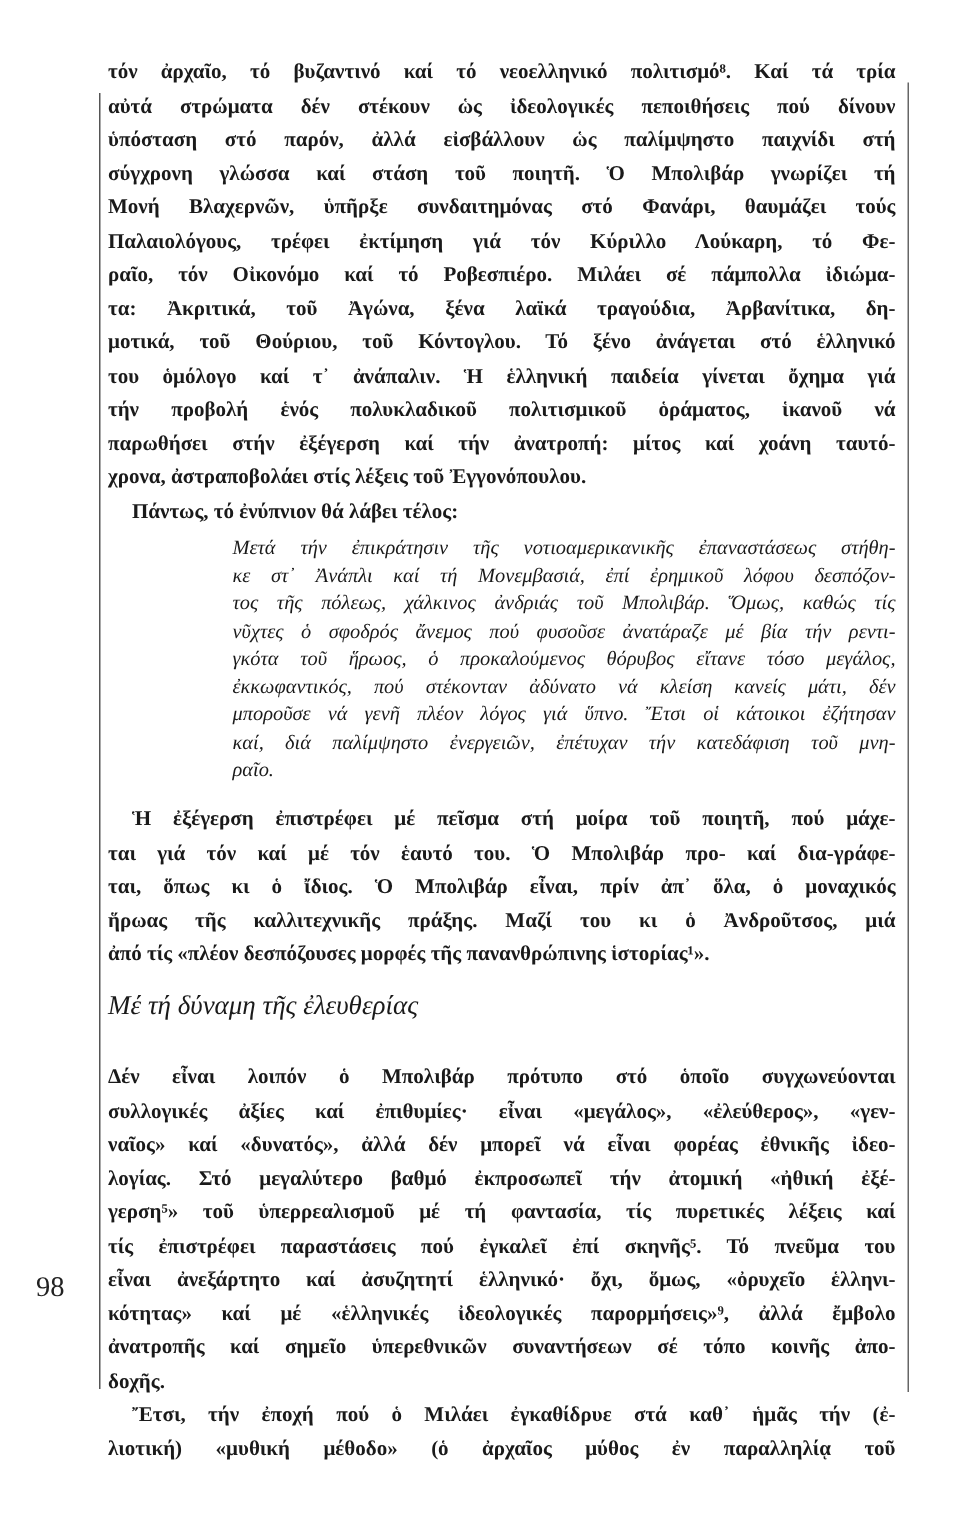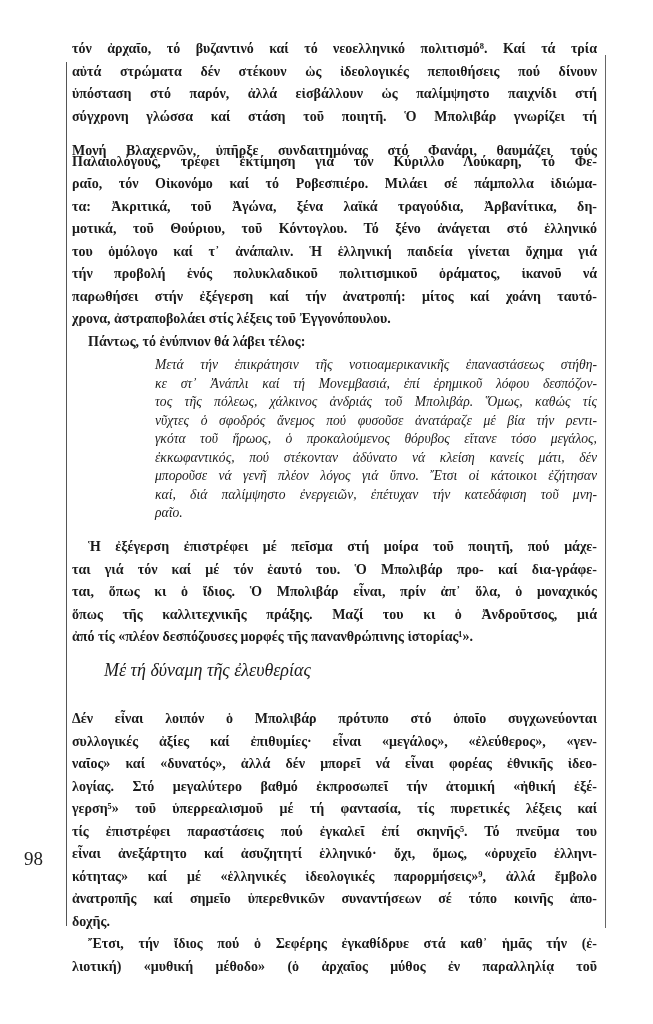--- a/index.html
+++ b/index.html
@@ -11,35 +11,35 @@
   .rule-right { position:absolute; left:605px; top:55px; width:1px; height:873px; background:#666; }
   .page-num { position:absolute; left:24px; top:848px; font-size:19px; color:#222; }
   .line { position:absolute; white-space:nowrap; font-size:14px; line-height:22px;font-weight:bold; }
   .just { left:72px; width:525px; text-align:justify; text-align-last:justify; }
   .last { left:72px; text-align:right; }
   .ind { left:88px; text-align:center; }
   .ind.just { left:88px; width:509px; }
   .q { position:absolute; white-space:nowrap; font-style:italic; font-size:13.6px; line-height:18px; }
   .qj { left:155px; width:442px; text-align:justify; text-align-last:justify; }
   .ql { left:155px; text-align:left; }
-  .heading { position:absolute; left:72px; top:651px; font-style:italic; font-size:18px; white-space:nowrap;margin-left:32px; }
+  .heading { position:absolute; left:72px; top:651px; font-style:italic; font-size:18px; white-space:nowrap; }
 </style>
 </head>
 <body>
 
 <div class="rule-left"></div>
 <div class="rule-right"></div>
 <div class="page-num">98</div>
 
 <div>
   <div class="line just" style="top:38px">τόν ἀρχαῖο, τό βυζαντινό καί τό νεοελληνικό πολιτισμό⁸. Καί τά τρία</div>
   <div class="line just" style="top:61px">αὐτά στρώματα δέν στέκουν ὡς ἰδεολογικές πεποιθήσεις πού δίνουν</div>
   <div class="line just" style="top:83px">ὑπόσταση στό παρόν, ἀλλά εἰσβάλλουν ὡς παλίμψηστο παιχνίδι στή</div>
   <div class="line just" style="top:106px">σύγχρονη γλώσσα καί στάση τοῦ ποιητῆ. Ὁ Μπολιβάρ γνωρίζει τή</div>
-  <div class="line just" style="top:140px">Μονή Βλαχερνῶν, ὑπῆρξε συνδαιτημόνας στό Φανάρι, θαυμάζει τούς</div>
+  <div class="line just" style="top:128px">Μονή Βλαχερνῶν, ὑπῆρξε συνδαιτημόνας στό Φανάρι, θαυμάζει τούς</div>
   <div class="line just" style="top:151px">Παλαιολόγους, τρέφει ἐκτίμηση γιά τόν Κύριλλο Λούκαρη, τό Φε-</div>
   <div class="line just" style="top:173px">ραῖο, τόν Οἰκονόμο καί τό Ροβεσπιέρο. Μιλάει σέ πάμπολλα ἰδιώμα-</div>
   <div class="line just" style="top:196px">τα: Ἀκριτικά, τοῦ Ἀγώνα, ξένα λαϊκά τραγούδια, Ἀρβανίτικα, δη-</div>
   <div class="line just" style="top:218px">μοτικά, τοῦ Θούριου, τοῦ Κόντογλου. Τό ξένο ἀνάγεται στό ἑλληνικό</div>
   <div class="line just" style="top:241px">του ὁμόλογο καί τ᾿ ἀνάπαλιν. Ἡ ἑλληνική παιδεία γίνεται ὄχημα γιά</div>
   <div class="line just" style="top:263px">τήν προβολή ἑνός πολυκλαδικοῦ πολιτισμικοῦ ὁράματος, ἱκανοῦ νά</div>
   <div class="line just" style="top:286px">παρωθήσει στήν ἐξέγερση καί τήν ἀνατροπή: μίτος καί χοάνη ταυτό-</div>
   <div class="line last" style="top:308px">χρονα, ἀστραποβολάει στίς λέξεις τοῦ Ἐγγονόπουλου.</div>
 </div>
 
@@ -54,35 +54,35 @@
   <div class="q qj" style="top:449px">ἐκκωφαντικός, πού στέκονταν ἀδύνατο νά κλείση κανείς μάτι, δέν</div>
   <div class="q qj" style="top:467px">μποροῦσε νά γενῆ πλέον λόγος γιά ὕπνο. Ἔτσι οἱ κάτοικοι ἐζήτησαν</div>
   <div class="q qj" style="top:486px">καί, διά παλίμψηστο ἐνεργειῶν, ἐπέτυχαν τήν κατεδάφιση τοῦ μνη-</div>
   <div class="q ql" style="top:504px">ραῖο.</div>
 </div>
 
 <div>
   <div class="line ind just" style="top:536px">Ἡ ἐξέγερση ἐπιστρέφει μέ πεῖσμα στή μοίρα τοῦ ποιητῆ, πού μάχε-</div>
   <div class="line just" style="top:559px">ται γιά τόν καί μέ τόν ἑαυτό του. Ὁ Μπολιβάρ προ- καί δια-γράφε-</div>
   <div class="line just" style="top:581px">ται, ὅπως κι ὁ ἴδιος. Ὁ Μπολιβάρ εἶναι, πρίν ἀπ᾿ ὅλα, ὁ μοναχικός</div>
-  <div class="line just" style="top:604px">ὅπως τῆς καλλιτεχνικῆς πράξης. Μαζί του κι ὁ Ἀνδροῦτσος, μιά</div>
+  <div class="line just" style="top:604px">ἥρωας τῆς καλλιτεχνικῆς πράξης. Μαζί του κι ὁ Ἀνδροῦτσος, μιά</div>
   <div class="line last" style="top:626px">ἀπό τίς «πλέον δεσπόζουσες μορφές τῆς πανανθρώπινης ἱστορίας¹».</div>
 </div>
 
 <div class="heading" style="top:660px">Μέ τή δύναμη τῆς ἐλευθερίας</div>
 
 <div>
   <div class="line just" style="top:708px">Δέν εἶναι λοιπόν ὁ Μπολιβάρ πρότυπο στό ὁποῖο συγχωνεύονται</div>
   <div class="line just" style="top:731px">συλλογικές ἀξίες καί ἐπιθυμίες· εἶναι «μεγάλος», «ἐλεύθερος», «γεν-</div>
   <div class="line just" style="top:753px">ναῖος» καί «δυνατός», ἀλλά δέν μπορεῖ νά εἶναι φορέας ἐθνικῆς ἰδεο-</div>
   <div class="line just" style="top:776px">λογίας. Στό μεγαλύτερο βαθμό ἐκπροσωπεῖ τήν ἀτομική «ἠθική ἐξέ-</div>
   <div class="line just" style="top:798px">γερση⁵» τοῦ ὑπερρεαλισμοῦ μέ τή φαντασία, τίς πυρετικές λέξεις καί</div>
   <div class="line just" style="top:821px">τίς ἐπιστρέφει παραστάσεις πού ἐγκαλεῖ ἐπί σκηνῆς⁵. Τό πνεῦμα του</div>
   <div class="line just" style="top:843px">εἶναι ἀνεξάρτητο καί ἀσυζητητί ἑλληνικό· ὄχι, ὅμως, «ὀρυχεῖο ἑλληνι-</div>
   <div class="line just" style="top:866px">κότητας» καί μέ «ἑλληνικές ἰδεολογικές παρορμήσεις»⁹, ἀλλά ἔμβολο</div>
   <div class="line just" style="top:888px">ἀνατροπῆς καί σημεῖο ὑπερεθνικῶν συναντήσεων σέ τόπο κοινῆς ἀπο-</div>
   <div class="line last" style="top:911px">δοχῆς.</div>
 </div>
 
 <div>
-  <div class="line ind just" style="top:933px">Ἔτσι, τήν ἴδιος πού ὁ Σεφέρης ἐγκαθίδρυε στά καθ᾿ ἡμᾶς τήν (ἐ-</div>
+  <div class="line ind just" style="top:933px">Ἔτσι, τήν ἐποχή πού ὁ Μιλάει ἐγκαθίδρυε στά καθ᾿ ἡμᾶς τήν (ἐ-</div>
   <div class="line just" style="top:956px">λιοτική) «μυθική μέθοδο» (ὁ ἀρχαῖος μύθος ἐν παραλληλίᾳ τοῦ</div>
 </div>
 
 </body></html>

